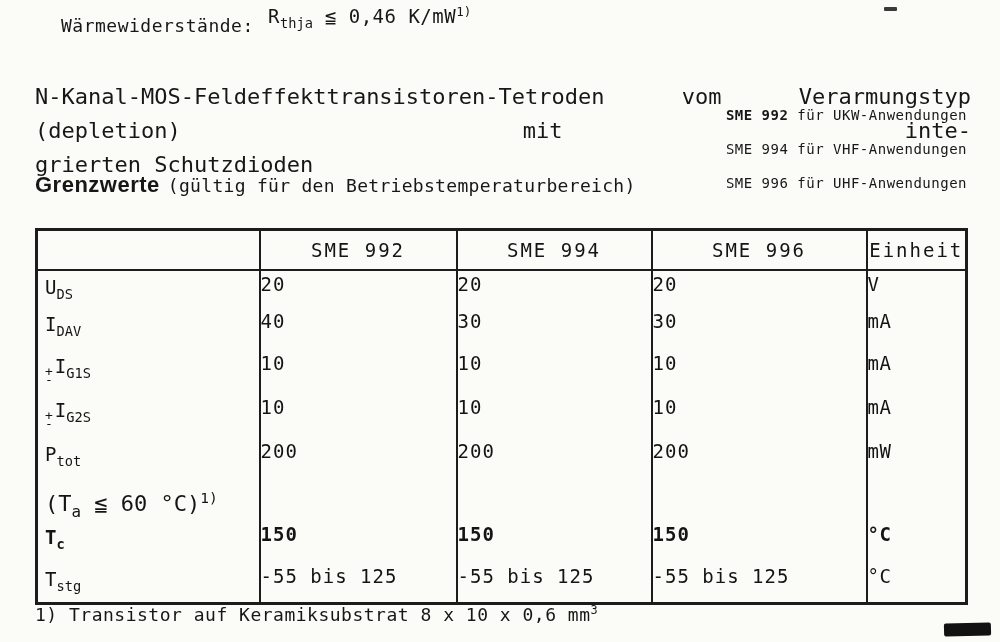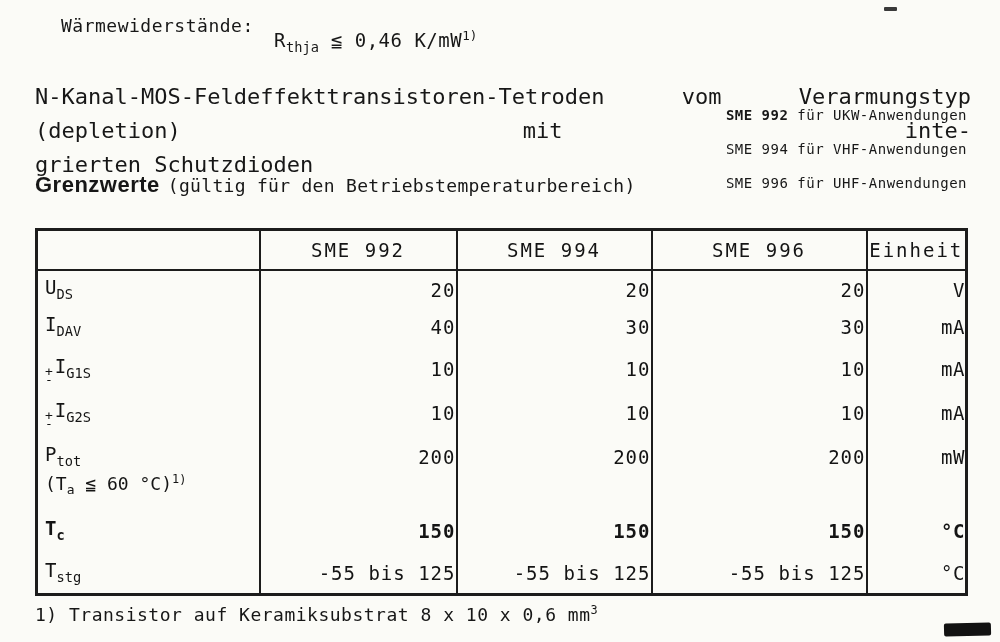--- a/index.html
+++ b/index.html
@@ -37,49 +37,49 @@
     border-collapse:collapse; table-layout:fixed;
     font-size:19px; color:#141414;
     border:3px solid #1c1c1c;
   }
   .limits-table th, .limits-table td { border-left:2px solid #1c1c1c; }
   .limits-table th:first-child, .limits-table td:first-child { border-left:none; }
   .limits-table thead th {
     height:40px; font-weight:normal; text-align:center;
     border-bottom:2px solid #1c1c1c; letter-spacing:2px; font-size:19px;
   }
-  .limits-table tbody td { vertical-align:top; text-align:right; padding-top:8px; letter-spacing:1px; }
+  .limits-table tbody td { vertical-align:top; text-align:left; padding-top:2px; letter-spacing:1px; }
   .limits-table tbody td.param { text-align:left; padding-left:7px; padding-top:5px; letter-spacing:0; }
   .limits-table tbody td.unit { letter-spacing:0.5px; }
   .pm {
     display:inline-flex; flex-direction:column; align-items:center;
     font-size:13px; line-height:8px; margin-right:2px; transform:translateY(3px);
   }
-  .cond { font-size:18px; margin-top:3px; white-space:nowrap; }
+  .cond { font-size:22px; margin-top:21px; white-space:nowrap; }
 
   
   .footnote { left:35px; top:603px; font-size:18px; letter-spacing:0.5px; }
 
   
   .scan-mark-bottom {
     right:9px; top:623px; width:47px; height:13px;
     background:#121212; border-radius:2px; transform:rotate(-1.5deg);
   }
   .scan-mark-top {
     left:884px; top:7px; width:13px; height:4px;
     background:#3a3a3a; border-radius:1px;
   }
 </style>
 </head>
 <body>
 
 <div class="abs" style="left:35px; top:15px;">
   <span class="thermal-label">Wärmewiderstände:</span>
 </div>
-<div class="abs thermal-formula" style="left:268px; top:28px;margin-left:6px;">
+<div class="abs thermal-formula" style="left:268px; top:4px;">
   <span>R</span><sub>thja</sub><span> ≦ 0,46 K/mW</span><sup>1)</sup>
 </div>
 
 <div class="abs intro">
   <div class="justify">N-Kanal-MOS-Feldeffekttransistoren-Tetroden vom Verarmungstyp (depletion) mit inte-</div>
   <div>grierten Schutzdioden</div>
 </div>
 
 <div class="abs variant-line" style="top:107px;">
   <span class="bold">SME 992</span> <span>für UKW-Anwendungen</span>

